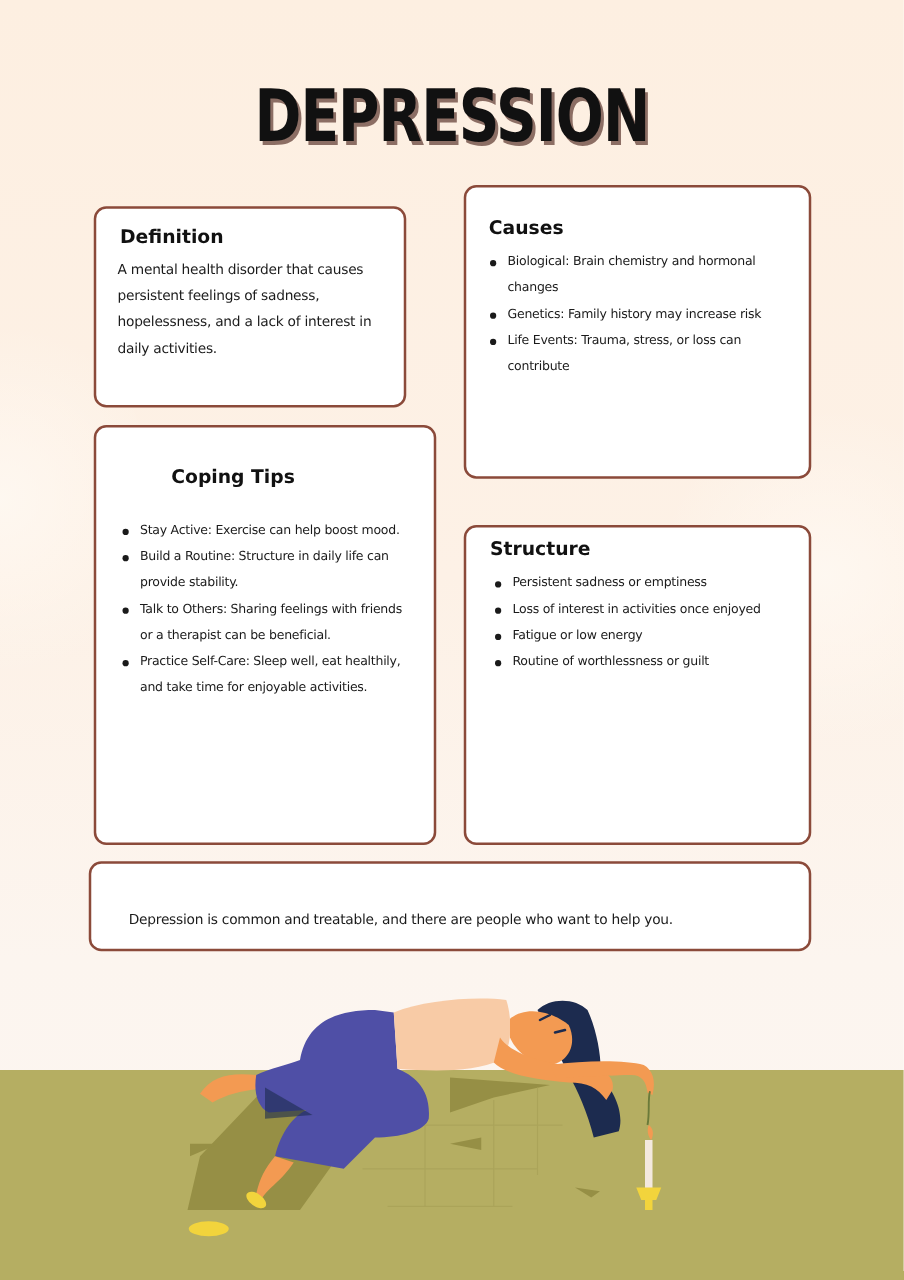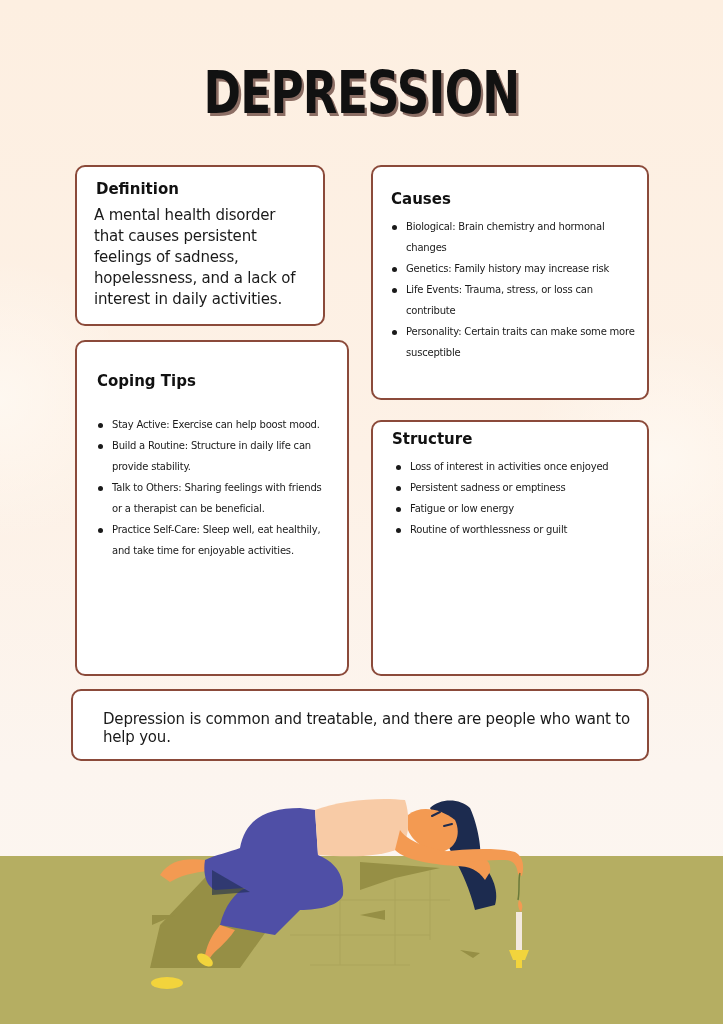--- a/index.html
+++ b/index.html
@@ -23,21 +23,21 @@
   }
   .card {
     position: absolute; background: #ffffff;
     border: 2.5px solid #8b4a3a; border-radius: 10px; box-sizing: border-box;
   }
   .card h2 {
     margin: 0; font-size: 15px; font-weight: bold; color: #111;
     font-family: "DejaVu Sans", sans-serif;
   }
   .card p {
-    margin: 0; font-size: 15px; line-height: 21px; color: #1a1a1a;
+    margin: 0; font-size: 11px; line-height: 21px; color: #1a1a1a;
     font-family: "DejaVu Sans", sans-serif; letter-spacing: -0.2px;
   }
   .card ul { margin: 0; padding: 0; list-style: none; }
   .card li {
     position: relative; padding-left: 15px;
     font-size: 10px; line-height: 21px; color: #1a1a1a;
     font-family: "DejaVu Sans", sans-serif; letter-spacing: -0.2px;
   }
   .card li::before {
     content: ""; position: absolute; left: 1px; top: 9px;
@@ -55,51 +55,50 @@
 <div class="blob" style="left:-120px; top:240px; width:240px; height:320px;"></div>
 <div class="blob" style="left:520px; top:330px; width:280px; height:260px;"></div>
 
 <div class="title">DEPRESSION</div>
 
 <div class="card" style="left:75px; top:165px; width:250px; height:161px; padding:13px 16px 0 17px;">
   <h2 style="margin-left:2px; margin-bottom:7px;">Definition</h2>
   <p>A mental health disorder that causes persistent feelings of sadness, hopelessness, and a lack of interest in daily activities.</p>
 </div>
 
-<div class="card" style="left:371px; top:165px; width:278px; height:235px; padding:23px 10px 0 18px;">
+<div class="card" style="left:371px; top:148px; width:278px; height:235px; padding:23px 10px 0 18px;">
   <h2 style="margin-bottom:8px;">Causes</h2>
   <ul>
     <li>Biological: Brain chemistry and hormonal changes</li>
     <li>Genetics: Family history may increase risk</li>
     <li>Life Events: Trauma, stress, or loss can contribute</li>
-    <li>Personality: Certain traits can make some more susceptible</li>
   </ul>
 </div>
 
 <div class="card" style="left:75px; top:340px; width:274px; height:336px; padding:30px 14px 0 20px;">
-  <h2 style="margin-bottom:24px;">Coping Tips</h2>
+  <h2 style="margin-bottom:24px;margin-left:40px;">Coping Tips</h2>
   <ul>
     <li>Stay Active: Exercise can help boost mood.</li>
     <li>Build a Routine: Structure in daily life can provide stability.</li>
     <li>Talk to Others: Sharing feelings with friends or a therapist can be beneficial.</li>
     <li>Practice Self-Care: Sleep well, eat healthily, and take time for enjoyable activities.</li>
   </ul>
 </div>
 
 <div class="card" style="left:371px; top:420px; width:278px; height:256px; padding:8px 10px 0 19px;">
   <h2 style="margin-bottom:8px;">Structure</h2>
   <ul style="margin-left:3px;">
+    <li>Persistent sadness or emptiness</li>
     <li>Loss of interest in activities once enjoyed</li>
-    <li>Persistent sadness or emptiness</li>
     <li>Fatigue or low energy</li>
     <li>Routine of worthlessness or guilt</li>
   </ul>
 </div>
 
-<div class="card" style="left:71px; top:689px; width:578px; height:72px; padding:19px 16px 0 30px;">
+<div class="card" style="left:71px; top:689px; width:578px; height:72px; padding:36px 16px 0 30px;">
   <p style="line-height:18px;">Depression is common and treatable, and there are people who want to help you.</p>
 </div>
 
 <div class="floor"></div>
 
 <svg class="illus" viewBox="0 780 723 244" xmlns="http://www.w3.org/2000/svg">
 
   <g fill="#968f45">
     <polygon points="220,862 160,925 150,968 240,968 280,912 330,885"></polygon>
     <polygon points="152,915 175,915 152,925"></polygon>

